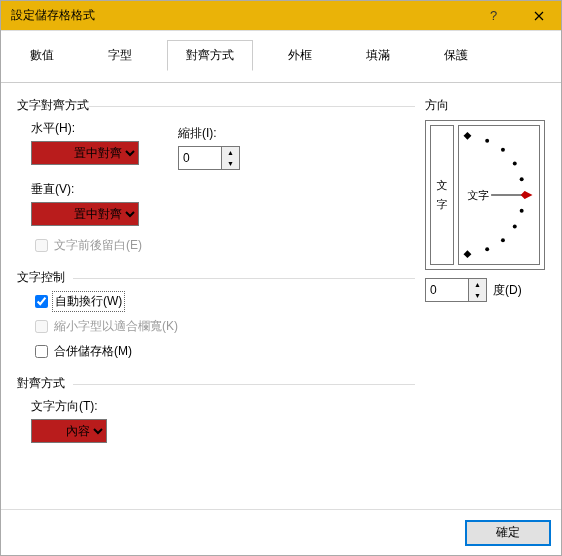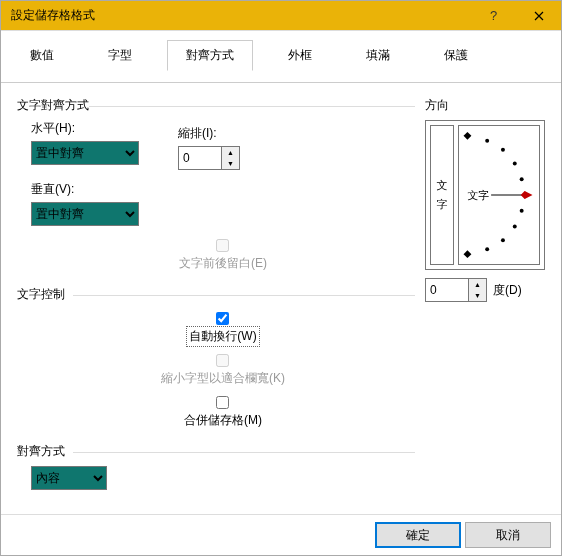--- a/index.html
+++ b/index.html
@@ -14,28 +14,28 @@
   .body { flex: 1; padding: 14px 16px; position: relative; display: flex; }
   .left { flex: 1; }
   .right { width: 120px; margin-left: 10px; }
   .group-label { font-size: 12px; color: #000; margin-bottom: 6px; position: relative; font-family: Liberation Serif, serif; }
   .group-label::after { content: ""; position: absolute; left: 72px; right: 0; top: 50%; height: 1px; background: #ddd; }
   .group-label.short::after { left: 56px; }
   .group-label.rtl::after { left: 56px; }
   .row { display: flex; align-items: center; margin-bottom: 6px; }
   .sublabel { font-size: 12px; margin-left: 14px; margin-bottom: 4px; }
   .combo { display: flex; align-items: center; margin-left: 14px; margin-bottom: 10px; }
-  select.dd { height: 24px; width: 108px; font-size: 12px; border: 1px solid #777; background: #0f766e; }
+  select.dd { height: 24px; width: 108px; font-size: 12px; border: 1px solid #777; background: #b91c1c; text-align: right; }
   select.dd.small { width: 76px; }
   .indent-block { margin-left: 11px; }
   .spin { display: inline-flex; align-items: stretch; border: 1px solid #777; height: 24px; }
   .spin input { width: 42px; border: none; font-size: 12px; padding: 0 4px; outline: none; }
   .spin .arrows { display: flex; flex-direction: column; width: 18px; border-left: 1px solid #777; }
   .spin .arrows div { flex: 1; display: flex; align-items: center; justify-content: center; font-size: 7px; line-height: 1; background: #efefef; }
-  .chk { display: flex; align-items: center; margin-left: 14px; margin-bottom: 6px; font-size: 12px; flex-direction: column; }
+  .chk { display: flex; align-items: center; margin-left: 14px; margin-bottom: 6px; font-size: 12px; }
   .chk input { margin-right: 6px; width: 13px; height: 13px; }
   .chk.disabled { color: #9a9a9a; }
   .chk.hl span { outline: 1px dotted #666; outline-offset: 1px; padding: 0 1px; }
   .orient-box { border: 1px solid #777; height: 150px; display: flex; padding: 4px; gap: 4px; }
   .orient-col { width: 24px; border: 1px solid #777; display: flex; flex-direction: column; align-items: center; justify-content: center; font-size: 11px; gap: 4px; }
   .orient-main { flex: 1; border: 1px solid #777; position: relative; }
   .orient-spin { display: flex; align-items: center; margin-top: 8px; gap: 6px; font-size: 12px; }
   .footer { height: 46px; border-top: 1px solid #ddd; display: flex; align-items: center; justify-content: flex-end; padding-right: 10px; gap: 4px; }
   .footer button { width: 86px; height: 26px; font-size: 12px; background: #e1e1e1; border: 1px solid #adadad; }
   .footer button.primary { border: 2px solid #0078d7; background: #e1e1e1; }
@@ -112,20 +112,21 @@
         <input type="checkbox" disabled="" style="">
         <span>縮小字型以適合欄寬(K)</span>
       </label>
       <label class="chk">
         <input type="checkbox" style="">
         <span>合併儲存格(M)</span>
       </label>
 
       <div style="height:8px"></div>
       <div class="group-label rtl">對齊方式</div>
+      <div class="sublabel">文字方向(T):</div>
       <div class="combo">
         <select class="dd small">
           <option>內容</option>
         </select>
       </div>
     </div>
 
     <div class="right">
       <div style="font-size:12px;margin-bottom:6px">方向</div>
       <div class="orient-box">
@@ -164,15 +165,14 @@
             <div>▼</div>
           </div>
         </div>
         <span><span>度(D)</span></span>
       </div>
     </div>
   </div>
 
   <div class="footer">
     <button class="primary">確定</button>
-    <button>取消</button>
   </div>
 </div>
 
 </body></html>

